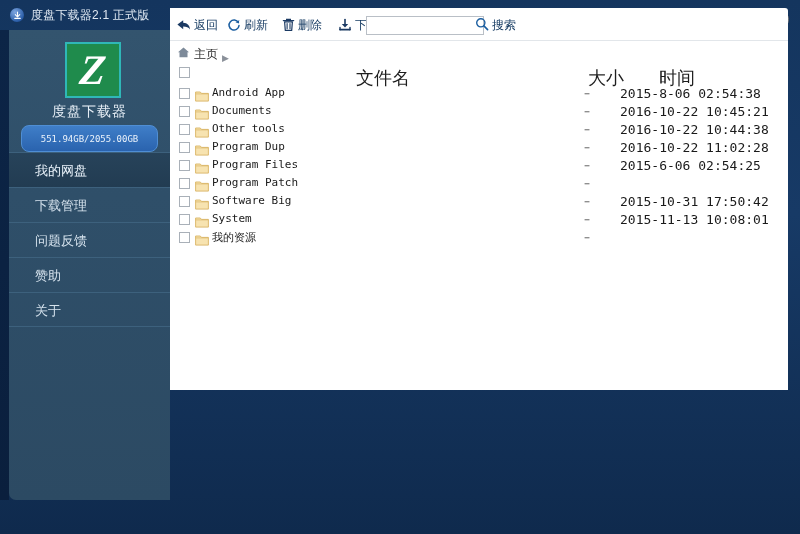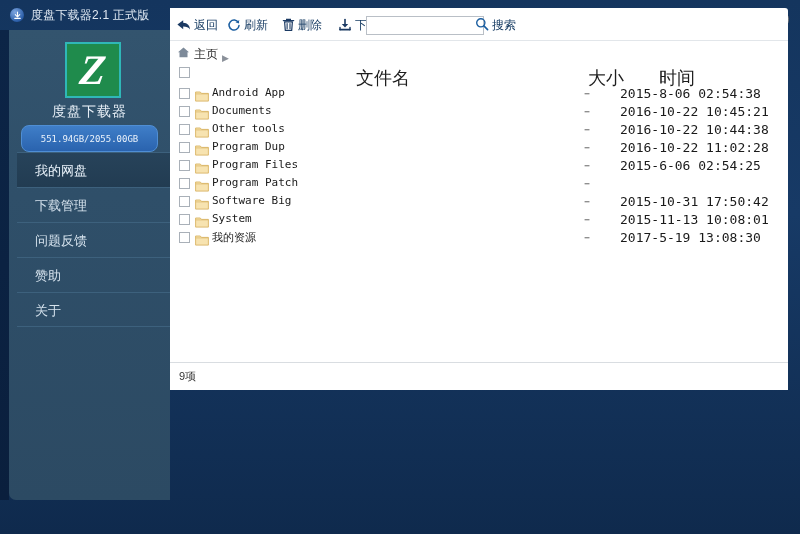--- a/index.html
+++ b/index.html
@@ -86,22 +86,22 @@
     display:flex; align-items:center; justify-content:center;
   }
   #storage-text {
     font-family:"DejaVu Sans Mono", monospace;
     font-size:9px; color:#eaf2fb; white-space:nowrap;
   }
 
   #sidenav { position:absolute; left:0; top:122px; width:161px; }
   .nav-item {
     position:relative; height:35px; line-height:35px;
-    padding-left:18px; font-size:13px; color:#d5e2ed;
-    border-top:1px solid #3d617d; cursor:pointer;margin-left:8px;
+    padding-left:26px; font-size:13px; color:#d5e2ed;
+    border-top:1px solid #3d617d; cursor:pointer;
   }
   .nav-item.active {
     background:linear-gradient(180deg,#27435a,#223c52);
     color:#eaf3fb;
   }
   .nav-item:last-child { border-bottom:1px solid #3d617d; }
 
   
   #content {
     position:absolute; left:170px; top:8px; width:618px; height:382px;
@@ -434,23 +434,19 @@
             <div class="row">
               <span class="cb">
                 <span class="checkbox"></span>
               </span>
               <span class="folder"><svg width="14" height="12" viewBox="0 0 14 12">
                   <path d="M0.6 2.0 H5.3 L6.5 3.4 H13.4 V11.1 H0.6 Z" fill="#f7e3b0" stroke="#d9b463" stroke-width="0.9" stroke-linejoin="round"></path>
                   <path d="M0.6 3.9 H13.4" stroke="#d9b463" stroke-width="0.7"></path>
                 </svg></span>
               <span class="fname">我的资源</span>
               <span class="fsize">－</span>
-              <span class="ftime">2017-5-19 13:08:30</span>
             </div>
           </div>
       </div>
 
-      <div id="statusbar">
-        <span id="status-text">9项</span>
-      </div>
     </div>
   </div>
 </div>
 
 </body></html>

